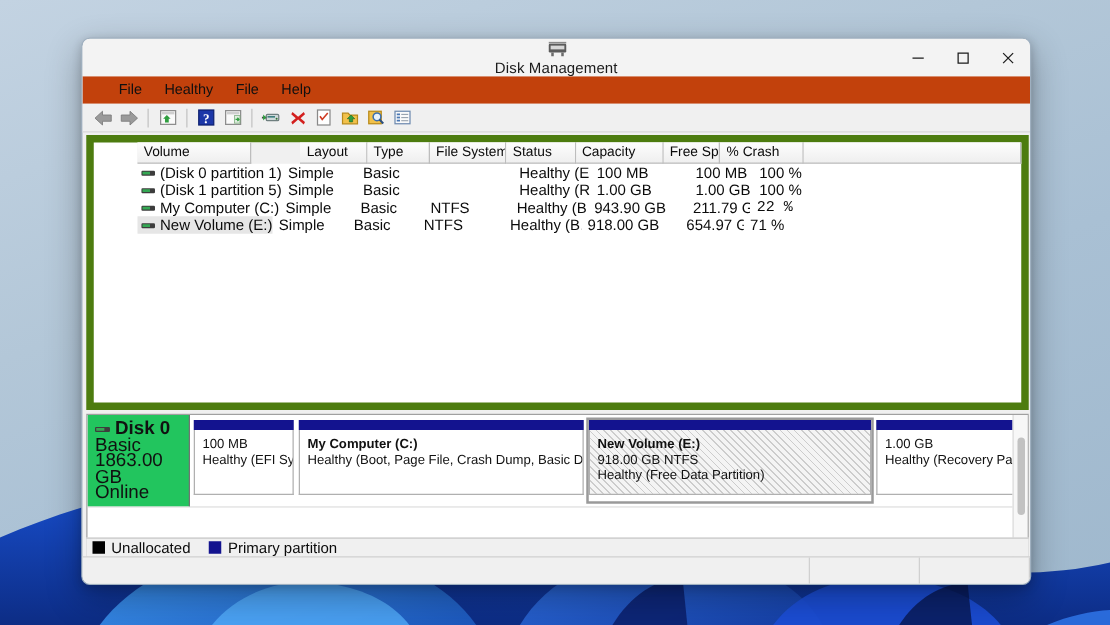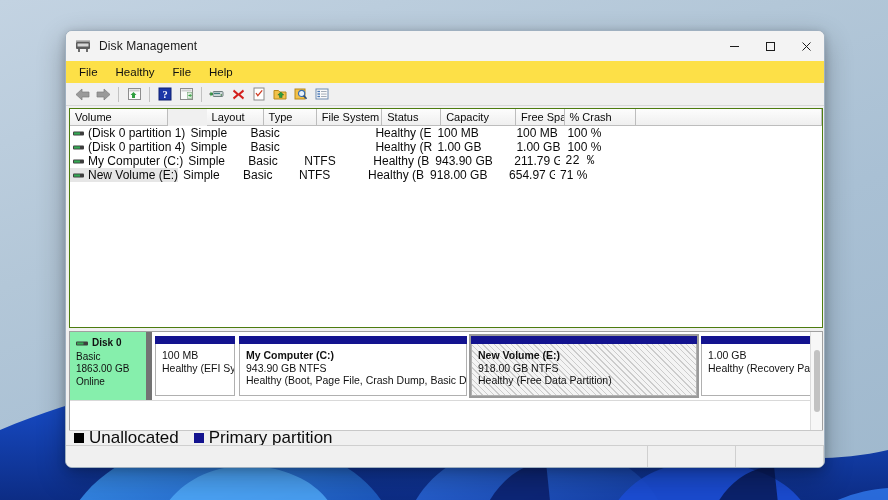--- a/index.html
+++ b/index.html
@@ -29,58 +29,60 @@
     overflow: hidden;
     border: 1px solid #9fb0c0;
   }
 
   
   #titlebar {
     height: 30px; background: #f3f3f3;
     display: flex; align-items: center;
     border-bottom: none;
     position: relative;
+    flex-direction: column;
   }
   #titlebar .tb-icon {
     width: 16px; height: 16px; margin-left: 9px; margin-right: 8px;
     flex: none;
   }
   #titlebar .tb-text {
     font-size: 12px; color: #1b1b1b; letter-spacing: .1px;
   }
   .wincontrols { position: absolute; right: 0; top: 0; height: 30px; display: flex; }
   .wc {
     width: 36px; height: 30px; display: flex; align-items: center; justify-content: center;
     color: #1b1b1b;
   }
   .wc svg { display:block; }
 
   
   #menubar {
-    height: 22px; background: #fde047;
-    display: flex; align-items: center; padding-left: 4px;
+    height: 22px; background: #c2410c;
+    display: flex; align-items: center; padding-left: 20px;
     font-size: 11.5px; color: #101010;
   }
   #menubar .mi { padding: 2px 9px; }
 
   
   #toolbar {
     height: 23px; background: #f0f0f0;
     display: flex; align-items: center; padding-left: 6px; gap: 1px;
     border-bottom: 1px solid #d8d8d8;
   }
   .tbtn { width: 20px; height: 20px; display:flex; align-items:center; justify-content:center; }
   .tbsep { width: 1px; height: 15px; background: #c2c2c2; margin: 0 4px; }
 
   
   #listpane {
     position: absolute; left: 3px; top: 77px;
     width: 754px; height: 220px;
     background: #ffffff;
-    border: 1px solid #4d7c0f;
+    border: 6px solid #4d7c0f;
+    padding-left: 35px;
   }
   #listhdr { display: flex; height: 17px; background: #f0f0f0; }
   #listhdr .hc {
     font-size: 11px; color: #0a0a0a;
     border-right: 1px solid #bdbdbd;
     border-bottom: 1px solid #bdbdbd;
     background: linear-gradient(#fdfdfd, #efefef);
     padding: 1px 0 0 5px;
     overflow: hidden; white-space: nowrap;
     line-height: 15px;
@@ -95,24 +97,24 @@
   
   #gfxpane {
     position: absolute; left: 3px; top: 300px;
     width: 754px; height: 132px;
     background: #ffffff;
     border: 1px solid #a0a0a0;
     overflow: hidden;
   }
   .diskrow { display: flex; border-bottom: 1px solid #d9d9d9; }
   .diskinfo {
-    width: 82px; flex: none; background: #86efac;
-    border-right: 6px solid #737373;
+    width: 82px; flex: none; background: #22c55e;
+    border-right: 1px solid #737373;
     padding: 5px 6px 4px 6px;
-    font-size: 10px; color: #111; line-height: 12.5px;
+    font-size: 15px; color: #111; line-height: 12.5px;
   }
   .diskinfo .dtitle { font-weight: bold; display: flex; align-items: center; gap: 4px; margin-bottom: 1px; }
   .parts { flex: 1; display: flex; padding: 4px 3px 4px 3px; gap: 4px; background: #fff; }
   .part { position: relative; background: #fff; }
   .part .cap { height: 8px; background: #13138f; }
   .part .body {
     border: 1px solid #b0b0b0; border-top: none;
     height: 52px; padding: 5px 6px; font-size: 10.5px; color: #111;
     line-height: 12.5px; overflow: hidden; white-space: nowrap;
     background: #fff;
@@ -128,21 +130,21 @@
   .cdrow { display: flex; }
   .cdarea { flex: 1; background: #fff; }
 
   
   #legend {
     position: absolute; left: 3px; bottom: 22px;
     width: 754px; height: 15px;
     background: #f0f0f0;
     display: flex; align-items: center; gap: 5px;
     padding-left: 5px;
-    font-size: 17px; color: #0b0b0b;
+    font-size: 12px; color: #0b0b0b;
     border-top: 1px solid #c8c8c8;
   }
   .swatch { width: 10px; height: 10px; display: inline-block; }
 
   
   #statusbar {
     position: absolute; left: 0; bottom: 0;
     width: 100%; height: 22px;
     background: #f0f0f0;
     border-top: 1px solid #cfcfcf;
@@ -340,21 +342,21 @@
           <div class="cell c5" style="width: 79px;">100 MB</div>
           <div class="cell c6" style="width: 51px;">100 MB</div>
           <div class="cell c7" style="width: 75px;">100 %</div>
         </div>
         <div class="vrow">
           <div class="cell c0" style="width: auto; min-width: 103px; flex: 0 0 auto;">
             <svg class="volicon" viewBox="0 0 11 7">
               <rect x="0" y="1.5" width="11" height="4" rx="1" fill="#3d3d3d"></rect>
               <rect x="1" y="2.4" width="6" height="2.2" fill="#34a853"></rect>
             </svg>
-            <span>(Disk 0 partition 4)</span>
+            <span>(Disk 1 partition 5)</span>
           </div>
           <div class="cell c1" style="width: 60px;">Simple</div>
           <div class="cell c2" style="width: 56px;">Basic</div>
           <div class="cell c3" style="width: 69px;"></div>
           <div class="cell c4" style="width: 62px;">Healthy (R...</div>
           <div class="cell c5" style="width: 79px;">1.00 GB</div>
           <div class="cell c6" style="width: 51px;">1.00 GB</div>
           <div class="cell c7" style="width: 75px;">100 %</div>
         </div>
         <div class="vrow">
@@ -412,21 +414,20 @@
               <div class="cap" style="background: rgb(19, 19, 143);"></div>
               <div class="body">
                 <div>100 MB</div>
                 <div>Healthy (EFI Sy:</div>
               </div>
             </div>
             <div class="part" style="width: 228px;">
               <div class="cap" style="background: rgb(19, 19, 143);"></div>
               <div class="body">
                 <div class="pname">My Computer  (C:)</div>
-                <div>943.90 GB NTFS</div>
                 <div>Healthy (Boot, Page File, Crash Dump, Basic Data Pa</div>
               </div>
             </div>
             <div class="part selected" style="width: 226px;">
               <div class="cap" style="background: rgb(19, 19, 143);"></div>
               <div class="body">
                 <div class="pname">New Volume  (E:)</div>
                 <div>918.00 GB NTFS</div>
                 <div>Healthy (Free Data Partition)</div>
               </div>

